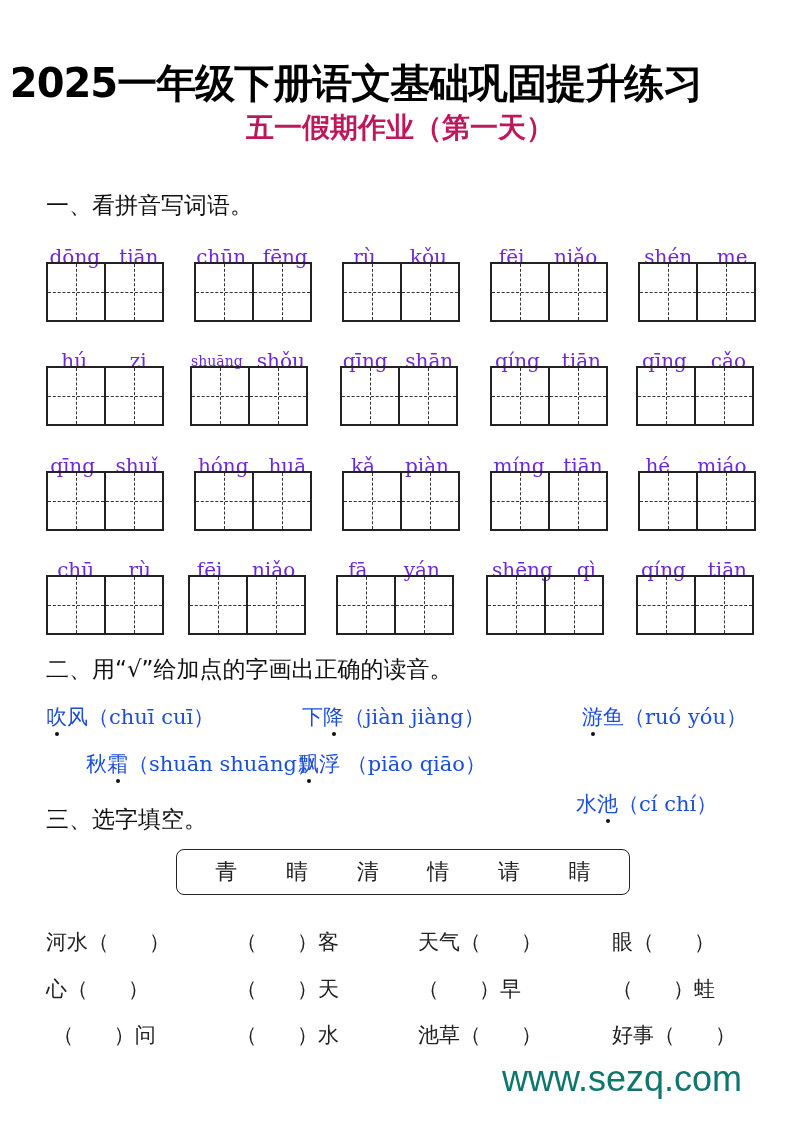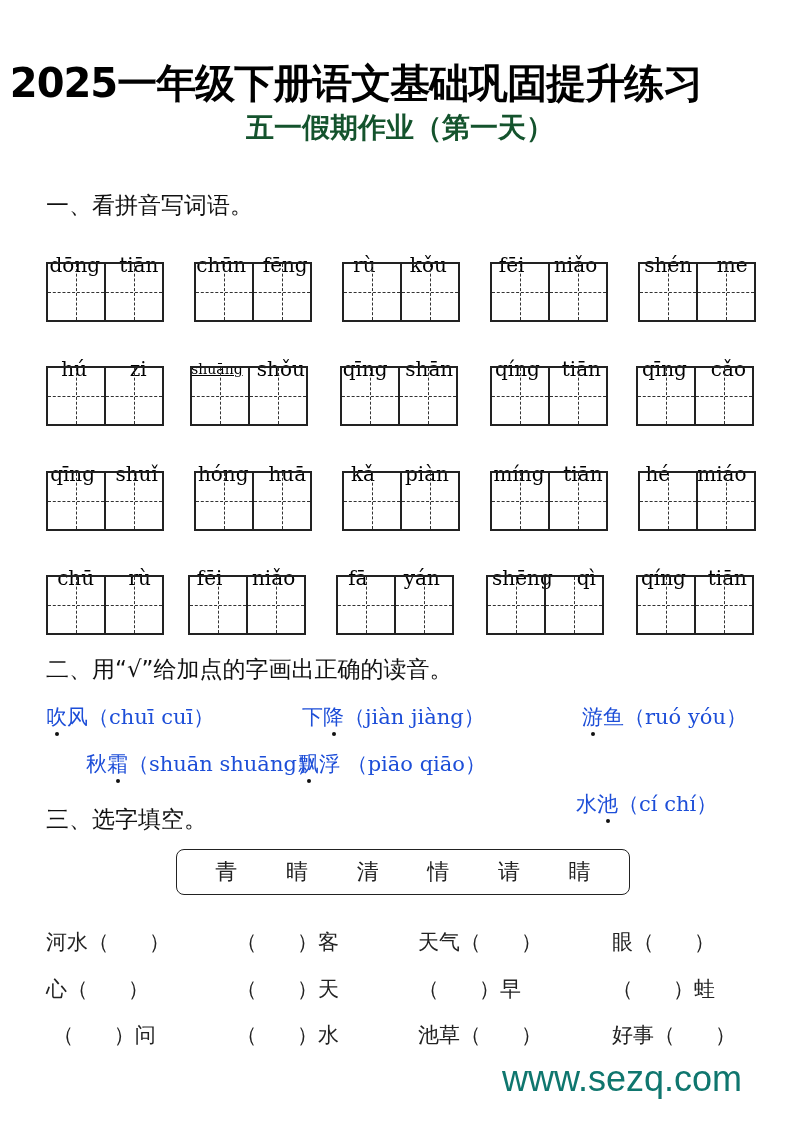--- a/index.html
+++ b/index.html
@@ -5,23 +5,23 @@
   html, body { margin: 0; padding: 0; background: #ffffff; }
   body { width: 800px; height: 1131px; position: relative; overflow: hidden;
          font-family: "DejaVu Sans", "Liberation Sans", sans-serif; color: #111; }
   .abs { position: absolute; }
   .title { left: 0; width: 712px; top: 58px; text-align: center; font-size: 40px; font-weight: bold;
            letter-spacing: -1px; color: #000; font-family: "DejaVu Sans", sans-serif; line-height: 50px; }
   .subtitle { left: 0; width: 800px; top: 108px; text-align: center; font-size: 28px; font-weight: bold;
               line-height: 40px; font-family: "DejaVu Sans", sans-serif; }
   .section-heading { font-size: 23px; line-height: 28px; color: #111; font-family: "DejaVu Sans", sans-serif; }
   .word-block { position: absolute; width: 116px; }
-  .pinyin { position: absolute; left: -6px; width: 128px; top: 16px; height: 26px; display: flex;
+  .pinyin { position: absolute; left: -6px; width: 128px; top: 8px; height: 26px; display: flex;
             justify-content: space-around; font-family: "DejaVu Serif", "Liberation Serif", serif;
-            font-size: 20px; line-height: 26px; color: #000000; white-space: nowrap; }
+            font-size: 20px; line-height: 26px; color: #6d28d9; white-space: nowrap; }
   .pinyin .small { font-size: 14px; text-decoration: underline; }
   .grid { position: absolute; top: 26px; left: 0; display: flex; }
   .cell { width: 56px; height: 56px; border: 2px solid #222; position: relative; box-sizing: content-box; }
   .cell + .cell { border-left: none; }
   .cell::before { content: ""; position: absolute; left: 50%; top: 0; bottom: 0; border-left: 1.5px dashed #333; }
   .cell::after { content: ""; position: absolute; top: 50%; left: 0; right: 0; border-top: 1.5px dashed #333; }
   .q2-item { position: absolute; font-size: 21px; line-height: 30px; white-space: nowrap; color: #1d4ed8;
              font-family: "DejaVu Serif", "Liberation Serif", serif; }
   .q2-item .hz { font-family: "DejaVu Sans", sans-serif; font-size: 21px; }
   .dotted { position: relative; }
@@ -31,21 +31,21 @@
              border-radius: 8px; display: flex; justify-content: space-around; align-items: center; padding: 0 14px;
              box-sizing: border-box; font-size: 22px; font-family: "DejaVu Sans", sans-serif; color: #222; }
   .fill { position: absolute; font-size: 21px; line-height: 30px; white-space: pre; color: #222;
           font-family: "DejaVu Sans", sans-serif; }
   .watermark { left: 502px; top: 1058px; font-size: 36px; color: #0f766e; font-family: "Liberation Sans", sans-serif; }
 </style>
 </head>
 <body>
 
 <div class="abs title">2025一年级下册语文基础巩固提升练习</div>
-<div class="abs subtitle" style="color:#14532d">五一假期作业（第一天）</div>
+<div class="abs subtitle" style="color:#be185d">五一假期作业（第一天）</div>
 
 <div class="abs section-heading" style="left:46px; top:191px;">一、看拼音写词语。</div>
 
 <div id="s1">
     <div class="word-block" style="left: 46px; top: 236px;">
       <div class="pinyin">
         <span>dōng</span>
         <span>tiān</span>
       </div>
       <div class="grid">

